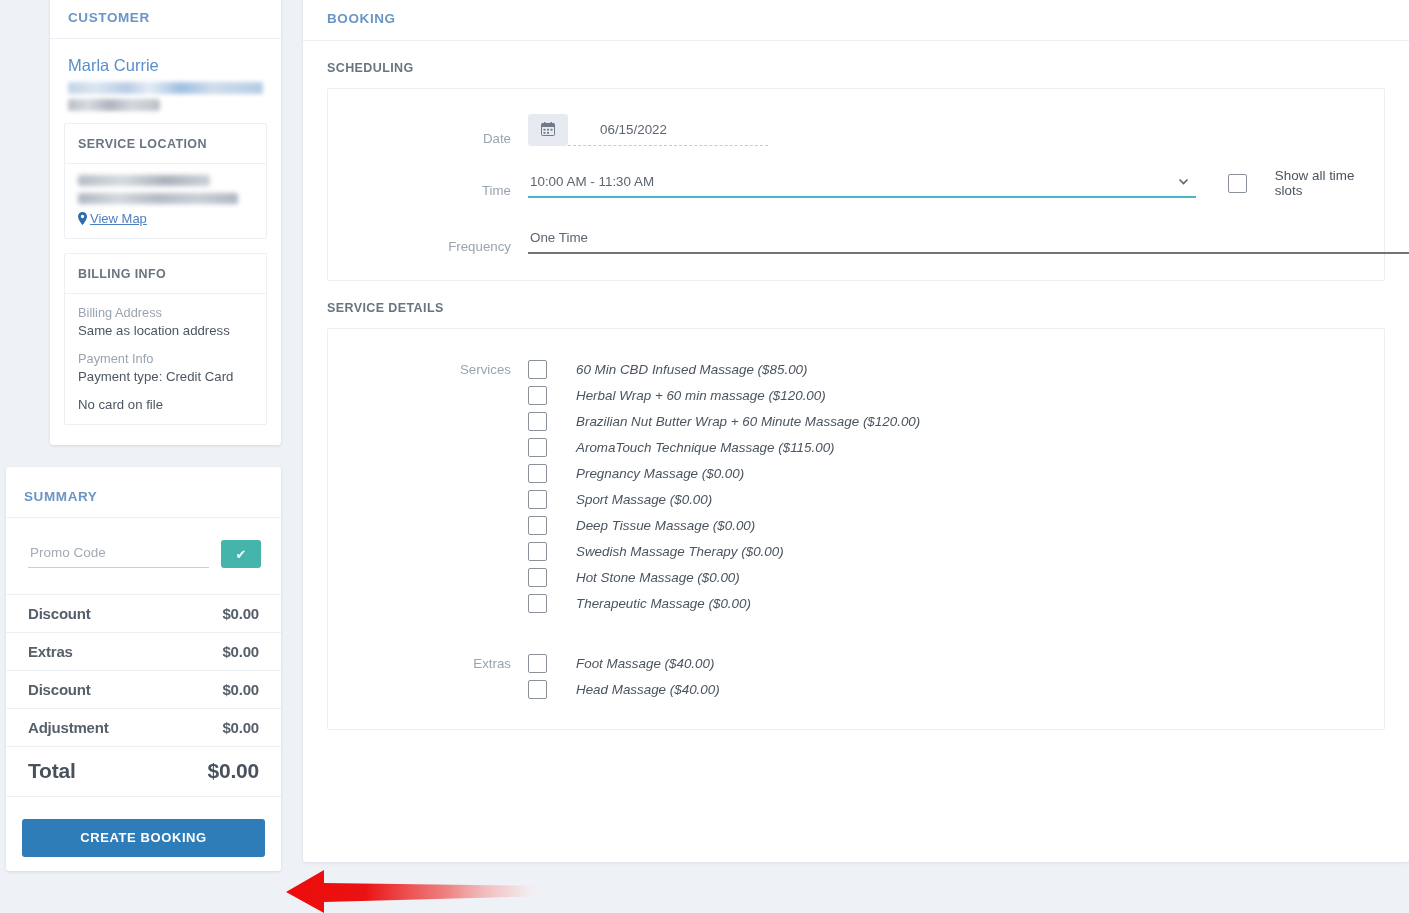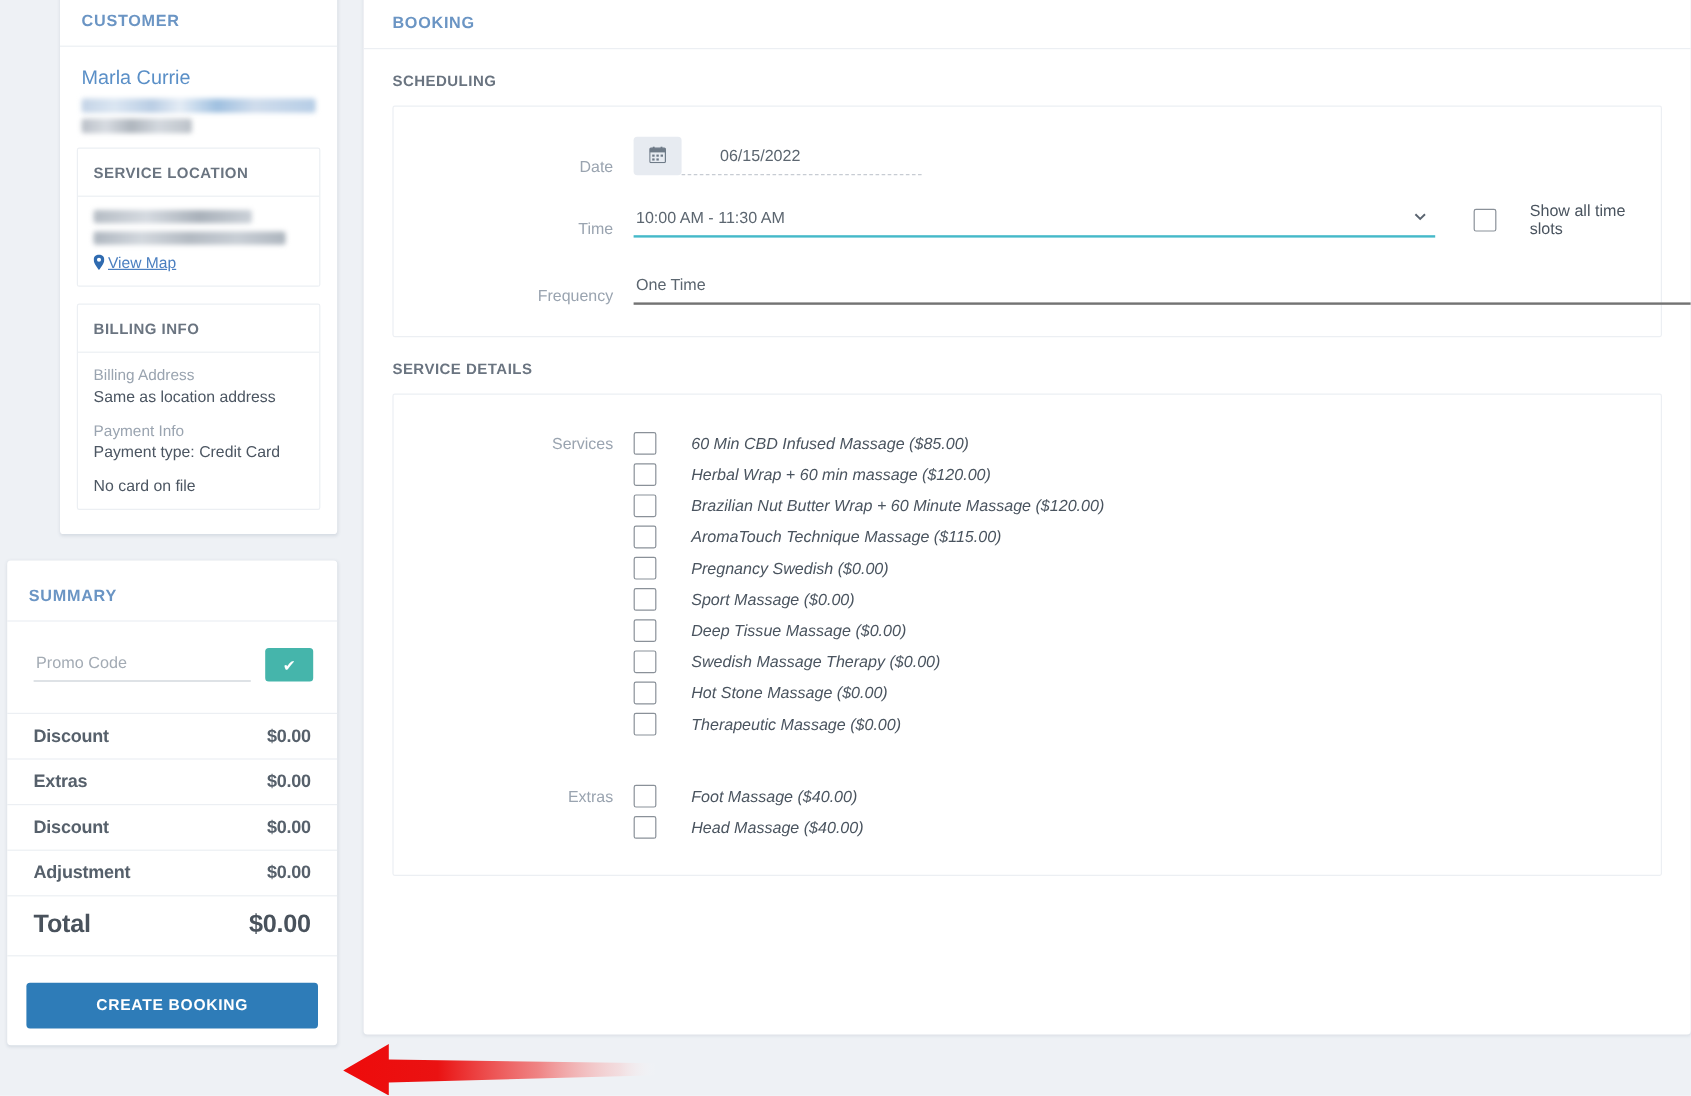--- a/index.html
+++ b/index.html
@@ -372,21 +372,21 @@
               <span class="svc-text">Brazilian Nut Butter Wrap + 60 Minute Massage ($120.00)</span>
             </div>
             <div class="svc-row">
               <div class="frow-label"></div>
               <span class="cbx"></span>
               <span class="svc-text">AromaTouch Technique Massage ($115.00)</span>
             </div>
             <div class="svc-row">
               <div class="frow-label"></div>
               <span class="cbx"></span>
-              <span class="svc-text">Pregnancy Swedish ($0.00)</span>
+              <span class="svc-text">Pregnancy Massage ($0.00)</span>
             </div>
             <div class="svc-row">
               <div class="frow-label"></div>
               <span class="cbx"></span>
               <span class="svc-text">Sport Massage ($0.00)</span>
             </div>
             <div class="svc-row">
               <div class="frow-label"></div>
               <span class="cbx"></span>
               <span class="svc-text">Deep Tissue Massage ($0.00)</span>

